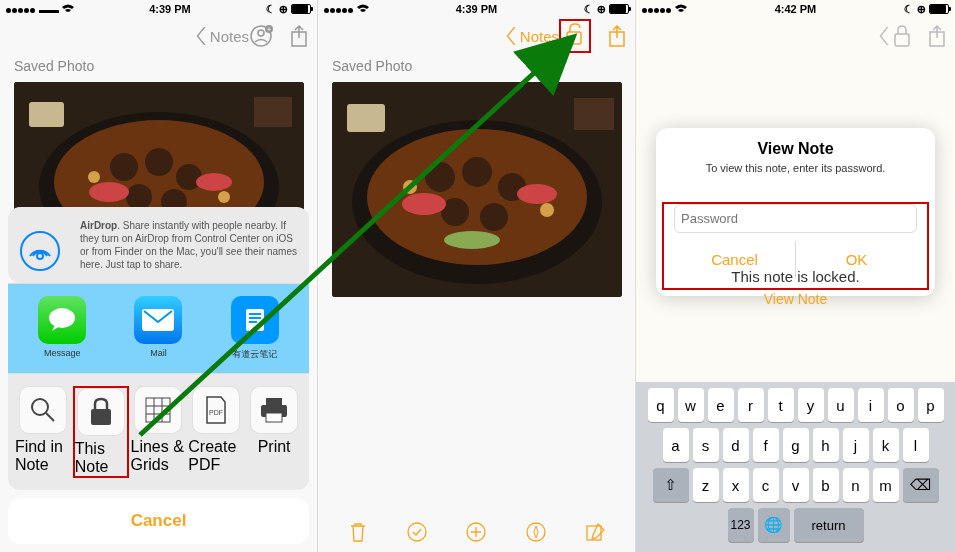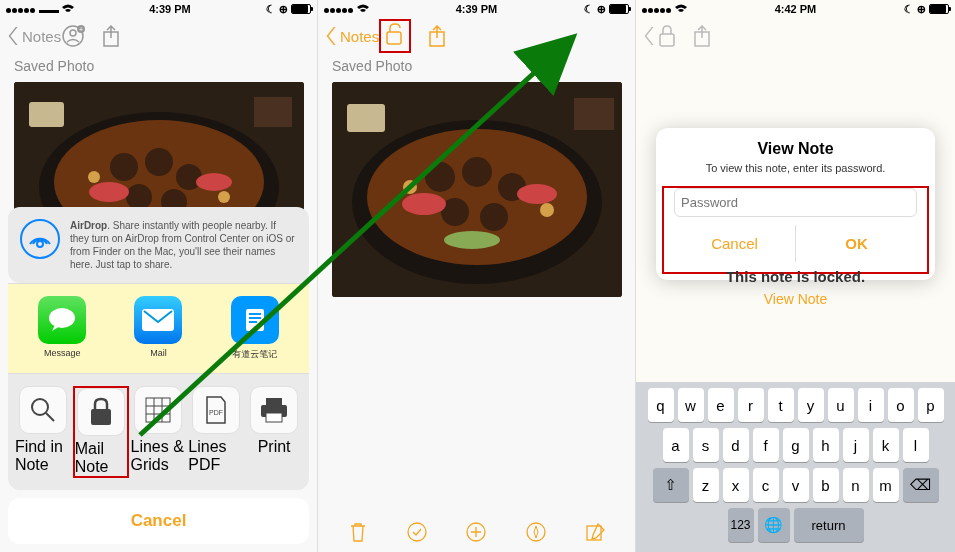--- a/index.html
+++ b/index.html
@@ -7,54 +7,54 @@
 .phone{height:552px;position:relative;background:#f8f8f8;overflow:hidden}
 .phone1{width:318px;border-right:1px solid #ddd}
 .phone2{width:318px;border-right:1px solid #ddd}
 .phone3{width:319px}
 .status{height:18px;display:flex;justify-content:space-between;align-items:center;padding:0 6px;font-size:11px;font-weight:600}
 .status .s-left,.status .s-right{display:flex;align-items:center;gap:3px}
 .dots span{width:5px;height:5px;border-radius:50%;background:#000;display:inline-block;margin-right:1px}
 .battery{width:20px;height:10px;border:1px solid #000;border-radius:2px;position:relative}
 .battery::after{content:"";position:absolute;right:-3px;top:2px;width:2px;height:4px;background:#000;border-radius:0 1px 1px 0}
 .battery .fill{background:#000;width:16px;height:8px;margin:0;border-radius:1px}
-.nav{height:36px;display:flex;align-items:center;justify-content:flex-start;padding:0 8px}
+.nav{height:36px;display:flex;align-items:center;justify-content:flex-end;padding:0 8px}
 .nav .back{display:flex;align-items:center;color:#f5a623;font-size:15px}
 .nav .back svg{width:12px;height:18px;fill:#f5a623;margin-right:2px}
 .nav .icons{display:flex;gap:16px;align-items:center}
 .title{color:#888;font-size:14px;padding:4px 14px}
 .photo{margin:4px 14px;width:290px;height:190px;background:#3a2a1a;border-radius:3px;overflow:hidden}
 
 .sheet{position:absolute;left:8px;right:8px;bottom:8px;border-radius:12px}
-.airdrop{background:#eaeaea;border-radius:12px;padding:12px;display:flex;gap:10px;align-items:flex-start}
+.airdrop{background:#eaeaea;border-radius:12px;padding:12px;display:flex;gap:20px;align-items:flex-end}
 .airdrop-icon{width:40px;height:40px;border-radius:50%;border:2px solid #0a84ff;display:flex;align-items:center;justify-content:center;flex-shrink:0}
 .airdrop-text{font-size:10px;color:#555;line-height:1.3}
-.apps{background:#fef9c3;padding:12px 6px;display:flex;justify-content:space-around;border-top:1px solid #ddd}
+.apps{background:#7dd3fc;padding:12px 6px;display:flex;justify-content:space-around;border-top:1px solid #ddd}
 .app{display:flex;flex-direction:column;align-items:center;gap:4px;width:56px}
 .app .ic{width:48px;height:48px;border-radius:10px;display:flex;align-items:center;justify-content:center}
 .app .lbl{font-size:9px;color:#333;text-align:center}
 .actions{background:#eaeaea;padding:12px 6px;display:flex;justify-content:space-around;border-top:1px solid #ddd;border-radius:0 0 12px 12px}
 .act{display:flex;flex-direction:column;align-items:center;gap:4px;width:56px}
 .act .ic{width:48px;height:48px;border-radius:10px;background:#fafafa;border:1px solid #e0e0e0;display:flex;align-items:center;justify-content:center}
 .cancel{margin-top:8px;background:#fff;border-radius:12px;height:46px;display:flex;align-items:center;justify-content:center;color:#f5a623;font-weight:600;font-size:17px}
 .highlight{border:2px solid #c00}
 
 .toolbar{position:absolute;bottom:0;left:0;right:0;height:40px;display:flex;align-items:center;justify-content:space-around;padding:0 10px}
 .toolbar svg{width:22px;height:22px}
 
 .dialog{position:absolute;left:20px;right:20px;top:128px;background:#fff;border-radius:12px;box-shadow:0 2px 20px rgba(0,0,0,.2)}
 .dialog h3{text-align:center;font-size:16px;font-weight:600;padding:12px 0 4px}
-.dialog p{text-align:center;font-size:11px;color:#333;padding-bottom:12px}
+.dialog p{text-align:center;font-size:11px;color:#333;padding-bottom:28px}
 .pw-wrap{padding:0 10px 10px;border:2px solid #c00;margin:0 6px 6px}
 .pw{width:100%;border:1px solid #ddd;border-radius:6px;padding:6px;font-size:13px}
 .dlg-btns{display:flex;border-top:1px solid #ddd}
 .dlg-btns div{flex:1;text-align:center;padding:10px;color:#f5a623;font-size:15px}
 .dlg-btns div:first-child{border-right:1px solid #ddd}
 .locked{position:absolute;top:268px;left:0;right:0;text-align:center}
-.locked .t1{font-weight:700;font-size:15px;color:#333;margin-bottom:6px}
+.locked .t1{font-weight:400;font-size:15px;color:#333;margin-bottom:6px}
 .locked .t2{color:#f5a623;font-size:14px}
 
 .kb{position:absolute;bottom:0;left:0;right:0;background:#d0d3d8;padding:6px 3px 4px}
 .krow{display:flex;justify-content:center;gap:4px;margin-bottom:6px}
 .key{background:#fff;border-radius:4px;min-width:26px;height:34px;display:flex;align-items:center;justify-content:center;font-size:15px;box-shadow:0 1px 0 #999}
 .key.g{background:#acb2bc}
 .key.sp{flex:1}
 .arrow{position:absolute;pointer-events:none;z-index:50}
 
 .food{width:100%;height:100%}
@@ -170,39 +170,39 @@
           </div>
           <div class="lbl">Find in Note</div>
         </div>
       <div class="act highlight">
           <div class="ic">
             <svg width="26" height="30" viewBox="0 0 26 30">
               <rect x="3" y="12" width="20" height="16" rx="2" fill="#444"></rect>
               <path d="M7 12 L7 7 Q7 2 13 2 Q19 2 19 7 L19 12" fill="none" stroke="#444" stroke-width="2.5"></path>
             </svg>
           </div>
-          <div class="lbl">Mail Note</div>
+          <div class="lbl">This Note</div>
         </div>
       <div class="act">
           <div class="ic">
             <svg width="28" height="28" viewBox="0 0 28 28">
               <rect x="2" y="2" width="24" height="24" fill="none" stroke="#444"></rect>
               <path d="M2 10 H26 M2 18 H26 M10 2 V26 M18 2 V26" stroke="#444"></path>
             </svg>
           </div>
           <div class="lbl">Lines &amp; Grids</div>
         </div>
       <div class="act">
           <div class="ic">
             <svg width="24" height="30" viewBox="0 0 24 30">
               <path d="M3 2 L17 2 L21 7 L21 28 L3 28 Z" fill="none" stroke="#444" stroke-width="1.5"></path>
               <text x="12" y="20" font-size="7" fill="#444" text-anchor="middle">PDF</text>
             </svg>
           </div>
-          <div class="lbl">Lines PDF</div>
+          <div class="lbl">Create PDF</div>
         </div>
       <div class="act">
           <div class="ic">
             <svg width="30" height="28" viewBox="0 0 30 28">
               <rect x="7" y="2" width="16" height="7" fill="#444"></rect>
               <rect x="2" y="9" width="26" height="12" rx="2" fill="#444"></rect>
               <rect x="7" y="17" width="16" height="9" fill="#fff" stroke="#444"></rect>
             </svg>
           </div>
           <div class="lbl">Print</div>
@@ -319,21 +319,21 @@
     </div>
   </div>
 
   <div class="dialog">
     <h3>View Note</h3>
     <p>To view this note, enter its password.</p>
     <div class="pw-wrap">
       <input class="pw" placeholder="Password" style="">
       <div class="dlg-btns" style="border-top:none;margin-top:8px">
         <div>Cancel</div>
-        <div style="font-weight:700">OK</div>
+        <div style="font-weight:400">OK</div>
       </div>
     </div>
   </div>
 
   <div class="locked">
     <div class="t1">This note is locked.</div>
     <div class="t2">View Note</div>
   </div>
 
   <div class="kb">

